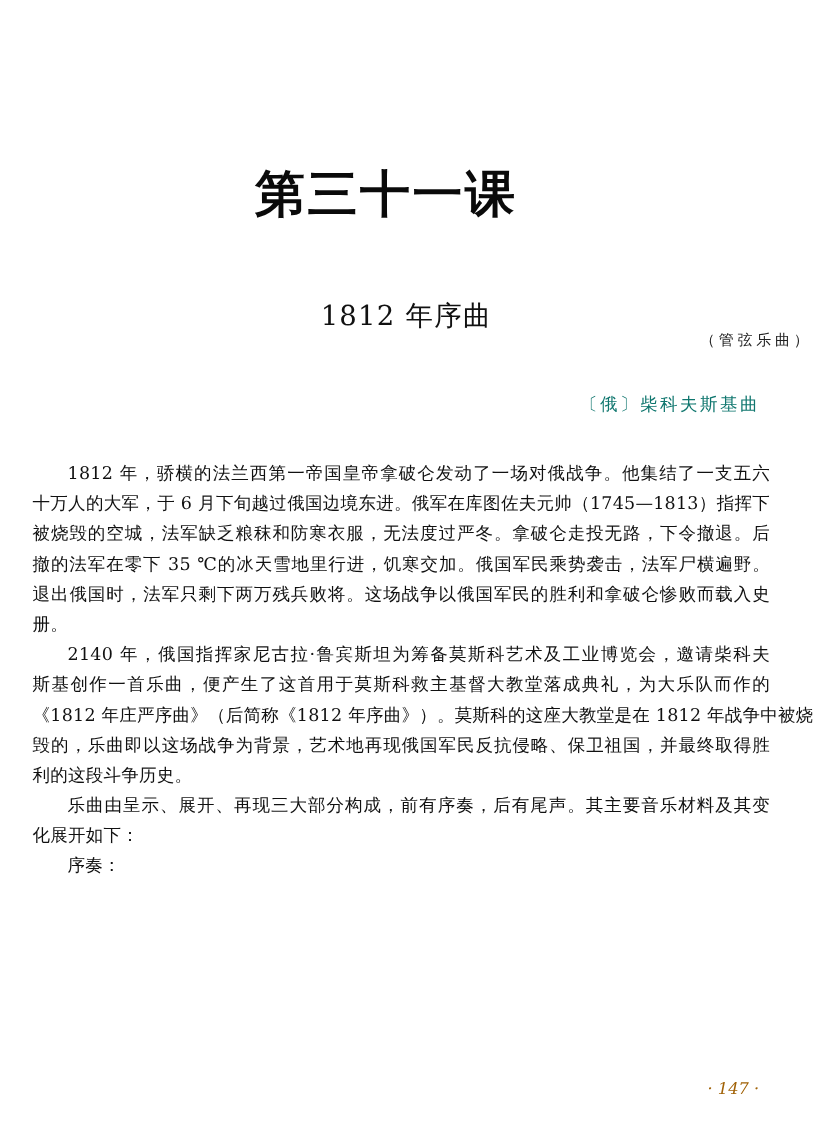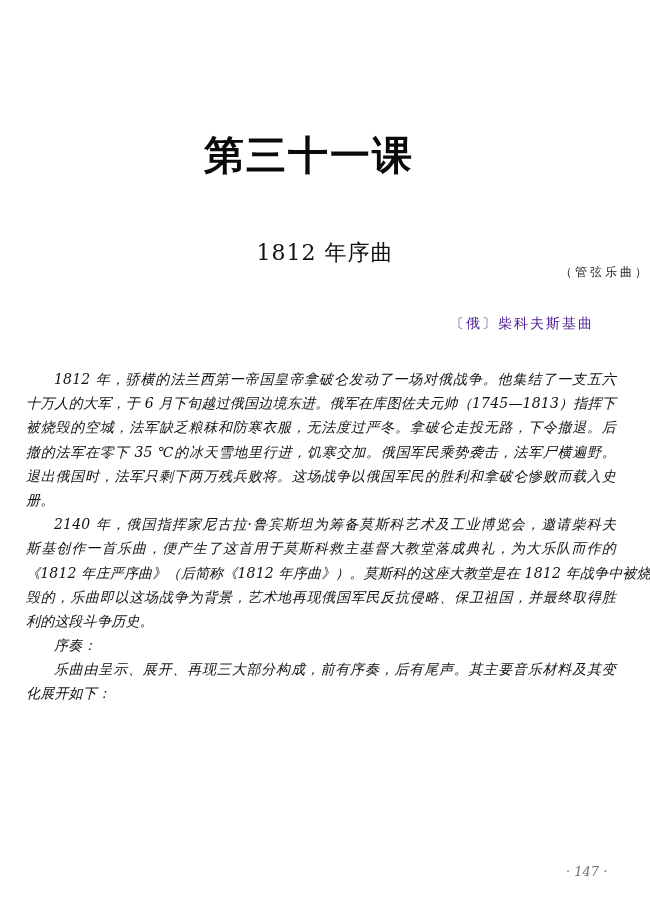--- a/index.html
+++ b/index.html
@@ -14,33 +14,33 @@
   }
   .piece-title {
     position: absolute; top: 238px; left: 0; width: 650px; text-align: center;
     font-size: 22px; letter-spacing: 1px; color: #111;
   }
   .piece-sub {
     position: absolute; top: 264px; left: 0; width: 650px; text-align: right;
     font-size: 12px; letter-spacing: 3px; color: #222;
   }
   .composer {
-    position: absolute; top: 315px; right: 56px;
-    font-size: 14px; letter-spacing: 2px; color: #4c1d95;
+    position: absolute; top: 315px; right: 42px;
+    font-size: 14px; letter-spacing: 2px; color: #0f766e;
   }
   .body-text {
     position: absolute; top: 367px; left: 26px; width: 590px;
-    font-size: 14px; line-height: 24.2px; color: #111; letter-spacing: 0.2px; font-style: italic;
+    font-size: 14px; line-height: 24.2px; color: #111; letter-spacing: 0.2px;
   }
   .line { white-space: nowrap; display: block; text-align: justify; text-align-last: justify; height: 24.2px; }
   .line.last { text-align-last: left; }
   .indent { padding-left: 28px; }
   .page-number {
     position: absolute; top: 864px; left: 566px;
-    font-size: 13px; font-style: italic; color: #737373;
+    font-size: 13px; font-style: italic; color: #a16207;
   }
 </style>
 </head>
 <body>
 
 <div class="lesson-title">第三十一课</div>
 <div class="piece-title">1812 年序曲</div>
 <div class="piece-sub">（管弦乐曲）</div>
 <div class="composer">〔俄〕柴科夫斯基曲</div>
 
@@ -54,21 +54,21 @@
     <span class="line last">册。</span>
   </div>
   <div>
     <span class="line indent">2140 年，俄国指挥家尼古拉·鲁宾斯坦为筹备莫斯科艺术及工业博览会，邀请柴科夫</span>
     <span class="line">斯基创作一首乐曲，便产生了这首用于莫斯科救主基督大教堂落成典礼，为大乐队而作的</span>
     <span class="line">《1812 年庄严序曲》（后简称《1812 年序曲》）。莫斯科的这座大教堂是在 1812 年战争中被烧</span>
     <span class="line">毁的，乐曲即以这场战争为背景，艺术地再现俄国军民反抗侵略、保卫祖国，并最终取得胜</span>
     <span class="line last">利的这段斗争历史。</span>
   </div>
   <div>
-    <span class="line indent last">序奏：</span>
+    <span class="line indent">乐曲由呈示、展开、再现三大部分构成，前有序奏，后有尾声。其主要音乐材料及其变</span>
+    <span class="line last">化展开如下：</span>
   </div>
   <div>
-    <span class="line indent">乐曲由呈示、展开、再现三大部分构成，前有序奏，后有尾声。其主要音乐材料及其变</span>
-    <span class="line last">化展开如下：</span>
+    <span class="line indent last">序奏：</span>
   </div>
 </div>
 
 <div class="page-number">· 147 ·</div>
 
 </body></html>

